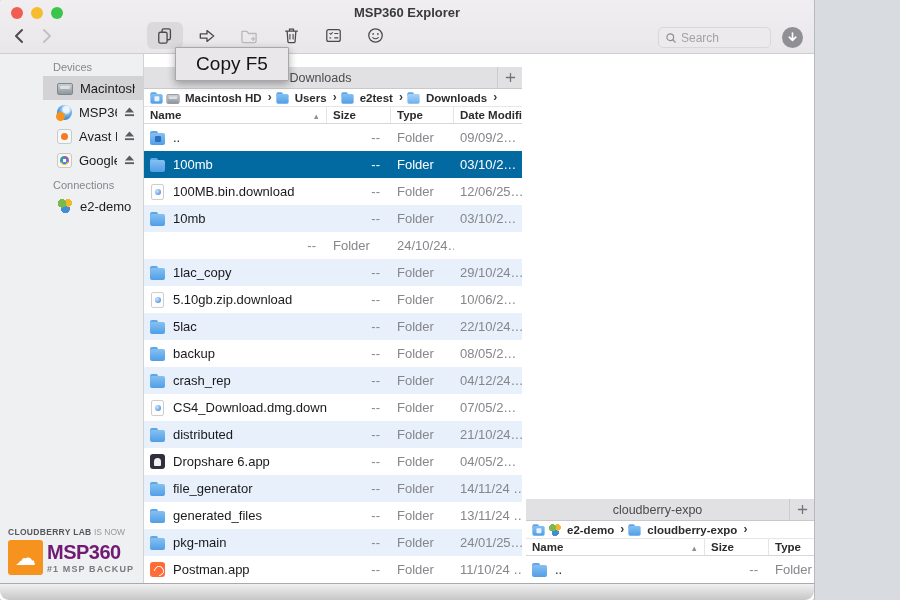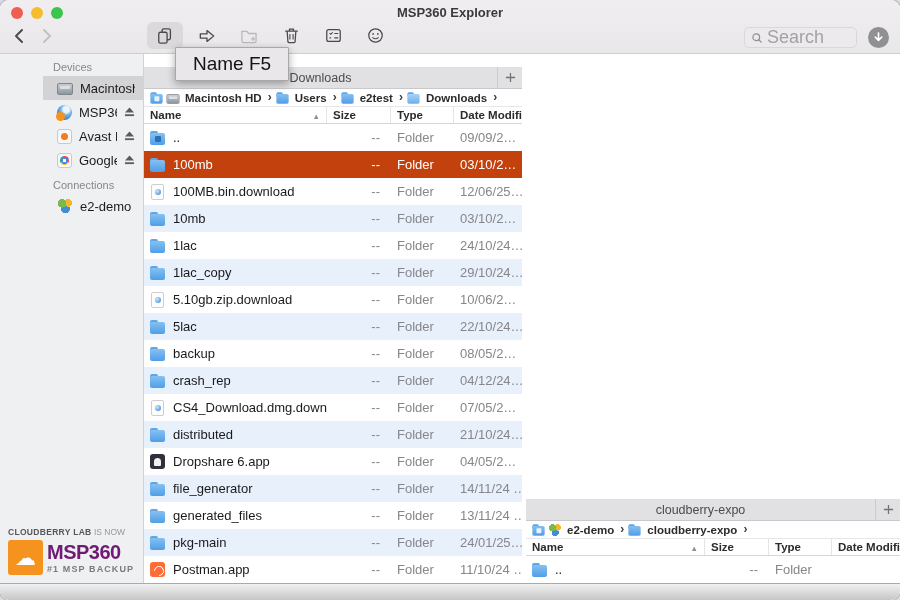--- a/index.html
+++ b/index.html
@@ -1,32 +1,32 @@
 <!DOCTYPE html>
 <html><head>
 <meta charset="utf-8">
 <style>
   *{box-sizing:border-box;margin:0;padding:0;font-family:"Liberation Sans",sans-serif;}
   html,body{width:900px;height:600px;background:#d8dbdf;overflow:hidden;}
-  .window{position:relative;width:900px;height:600px;background:#fff;border-radius:9px;overflow:hidden;box-shadow:0 0 0 1px rgba(0,0,0,.15);}
+  .window{position:relative;width:814px;height:600px;background:#fff;border-radius:2px;overflow:hidden;box-shadow:0 0 0 1px rgba(0,0,0,.15);}
 
   
   .titlebar{position:relative;height:54px;background:linear-gradient(#f0eef0,#e9e7e9);border-bottom:1px solid #cfcecf;}
   .lights{position:absolute;left:11px;top:7px;display:flex;gap:8px;}
   .light{width:12px;height:12px;border-radius:50%;}
   .light.red{background:#f25d51;}
   .light.yellow{background:#f5bd2e;}
   .light.green{background:#3ac64b;}
   .wtitle{position:absolute;top:5px;left:0;right:0;text-align:center;font-size:13px;font-weight:bold;color:#3a3a3c;}
   .navbtn{position:absolute;top:25px;width:22px;height:22px;display:flex;align-items:center;justify-content:center;}
   .nav-back{left:8px;} .nav-fwd{left:36px;}
   .tbtn{position:absolute;top:22px;width:36px;height:27px;border-radius:6px;display:flex;align-items:center;justify-content:center;}
   .tbtn.hl{background:#dbd9db;}
   .search{position:absolute;right:43px;top:27px;width:113px;height:21px;background:#eceaec;border:1px solid #d9d7d9;border-radius:5px;display:flex;align-items:center;padding:0 6px;gap:4px;}
-  .search input{border:none;background:transparent;outline:none;width:80px;font-size:18px;color:#444;}
+  .search input{border:none;background:transparent;outline:none;width:80px;font-size:12px;color:#444;}
   .search input::placeholder{color:#a2a2a6;}
   .dlbtn{position:absolute;right:11px;top:27px;width:21px;height:21px;border-radius:50%;background:#8f8f94;display:flex;align-items:center;justify-content:center;}
 
   
   .tooltip{position:absolute;left:175px;top:47px;width:114px;height:34px;background:#e9e7e9;border:1px solid #a9a7a9;border-radius:1px;box-shadow:0 3px 8px rgba(0,0,0,.33);display:flex;align-items:center;justify-content:center;font-size:19px;color:#141414;z-index:40;}
 
   
   .main{position:absolute;top:54px;left:0;right:0;bottom:17px;display:flex;}
   .sidebar{width:144px;background:#eff0f2;border-right:1px solid #d2d2d4;position:relative;flex:none;padding-left:43px;}
   .content{flex:1;display:flex;min-width:0;align-items:flex-end;}
@@ -66,21 +66,21 @@
   .p1 .hdr,.p1 .row{grid-template-columns:179px 64px 63px 1fr;}
   .hdr .c{display:flex;align-items:center;padding:0 6px;border-right:1px solid #e5e5e7;overflow:hidden;white-space:nowrap;gap:40px;}
   .hdr .c:last-child{border-right:none;}
   .hdr .c.name{justify-content:space-between;}
   .sortarrow::before{content:"\25B2";font-size:7.5px;color:#8e8e93;}
 
   
   .rows{flex:1;overflow:hidden;}
   .row{height:27px;display:grid;align-items:center;font-size:13px;color:#1a1a1c;}
   .row.alt{background:#e7f0fb;}
-  .row.sel{background:#c2410c;}
+  .row.sel{background:#0369a1;}
   .row.sel .cell{color:#fff !important;}
   .cell{padding:0 6px;overflow:hidden;white-space:nowrap;}
   .cell.name{display:flex;align-items:center;gap:7px;padding-left:5px;font-weight:normal;}
   .cell.size{text-align:right;color:#86868b;padding-right:11px;}
   .cell.type,.cell.date{color:#86868b;}
 
   
   .bottombar{position:absolute;left:0;right:0;bottom:0;height:17px;background:linear-gradient(#f1f1f1,#c6c6c6);border-top:1px solid #aaa;border-radius:0 0 9px 9px;}
 
   
@@ -342,27 +342,20 @@
                   <i class="fb"></i>
                   <i class="bd"></i>
                 </span>
                 <span>10mb</span>
               </div>
               <div class="cell size">--</div>
               <div class="cell type">Folder</div>
               <div class="cell date">03/10/2…</div>
             </div>
             <div class="row">
-              <div class="cell name">
-                <span class="icn folder">
-                  <i class="fb"></i>
-                  <i class="bd"></i>
-                </span>
-                <span>1lac</span>
-              </div>
               <div class="cell size">--</div>
               <div class="cell type">Folder</div>
               <div class="cell date">24/10/24…</div>
             </div>
             <div class="row alt">
               <div class="cell name">
                 <span class="icn folder">
                   <i class="fb"></i>
                   <i class="bd"></i>
                 </span>
@@ -553,14 +546,14 @@
               <div class="cell date"></div>
             </div>
           </div>
       </section>
 
     </div>
   </div>
 
   <div class="bottombar"></div>
 
-  <div class="tooltip">Name F5</div>
+  <div class="tooltip">Copy F5</div>
 </div>
 
 </body></html>

